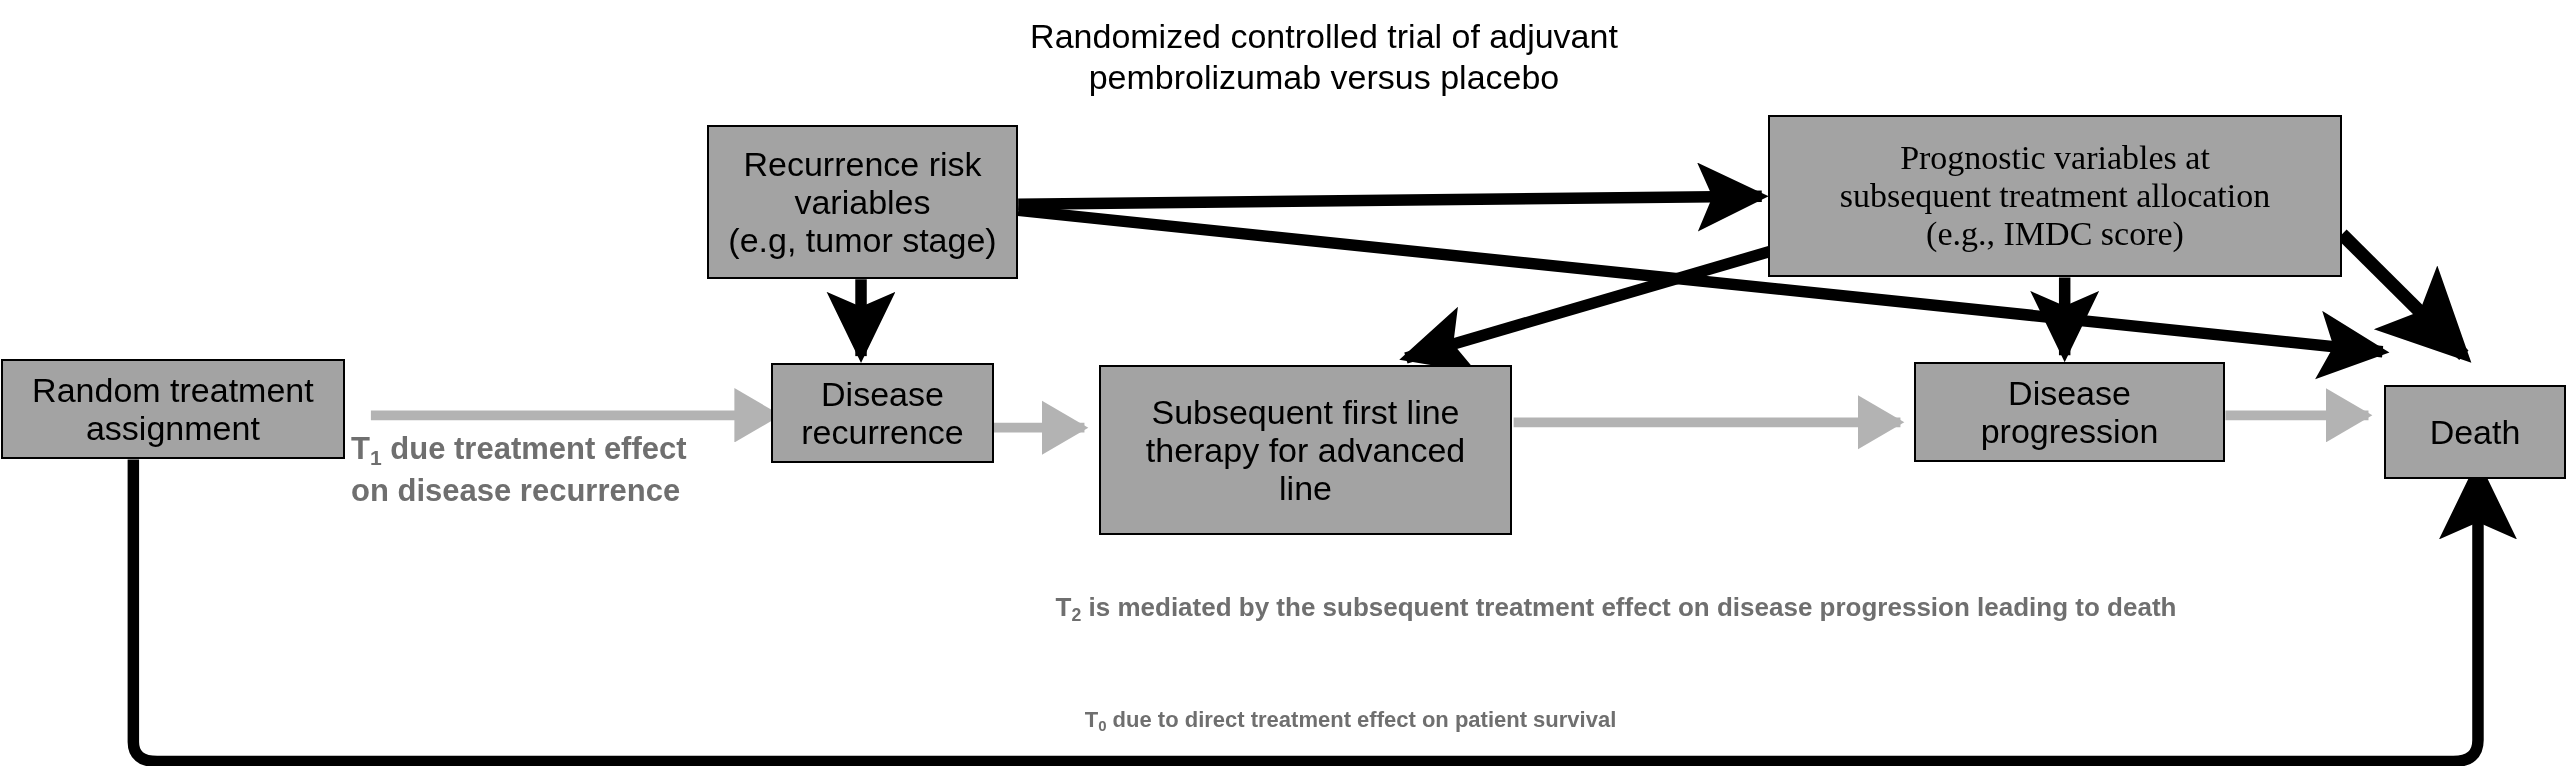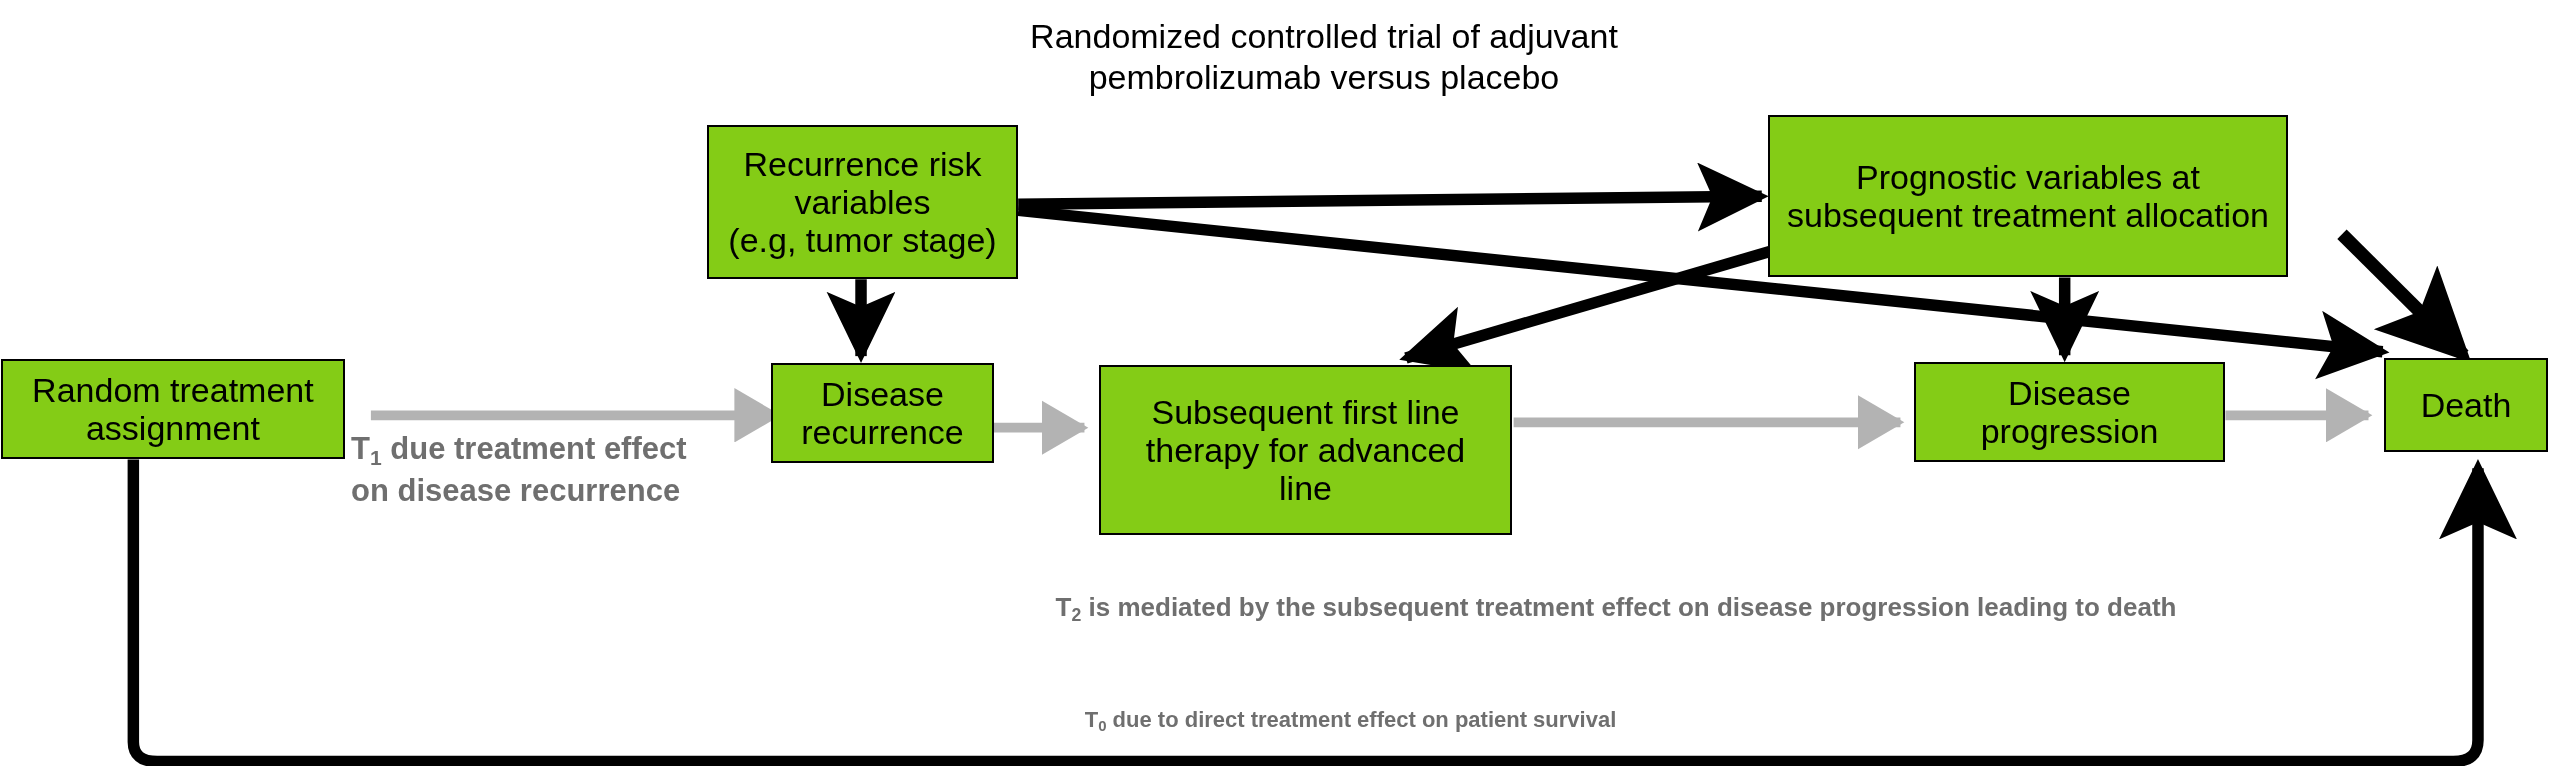--- a/index.html
+++ b/index.html
@@ -1,19 +1,19 @@
 <!DOCTYPE html>
 <html style="font-size:14px"><head>
 <meta charset="utf-8">
 <style>
   html,body{margin:0;padding:0;background:#ffffff;}
   body{font-family:"Liberation Sans", sans-serif;}
   #stage{position:relative;width:2576px;height:767px;background:#fff;overflow:hidden;}
   #wires{position:absolute;left:0;top:0;width:2576px;height:767px;}
-  .node{position:absolute;box-sizing:border-box;border:2.6px solid #000;background:#84cc16;
+  .node{position:absolute;box-sizing:border-box;border:2.6px solid #000;background:#a3a3a3;
         display:flex;align-items:center;justify-content:center;text-align:center;
         color:#000;line-height:1.12;}
   .node span{display:block;padding:0 5.3px;}
   .title{position:absolute;text-align:center;color:#000;line-height:1.2;}
   .cap{position:absolute;color:#6f6f6f;font-weight:bold;line-height:1.25;}
   .cap sub{font-size:0.68em;vertical-align:-0.30em;font-weight:bold;}
   .ctr{text-align:center;}
 </style>
 </head>
 <body>
@@ -86,35 +86,36 @@
   </div>
 
   <div class="node" style="left:1099px;top:365px;width:413px;height:170px;font-size:34px;">
     <span>
       <span>Subsequent first line</span>
       <span>therapy for advanced</span>
       <span>line</span>
     </span>
   </div>
 
-  <div class="node" style="left:1768px;top:115px;width:520px;height:162px;font-size:34px;">
+  <div class="node" style="left:1768px;top:115px;width:574px;height:162px;font-size:34px;font-family:Liberation Serif, serif;">
     <span>
       <span>Prognostic variables at</span>
       <span>subsequent treatment allocation</span>
+      <span>(e.g., IMDC score)</span>
     </span>
   </div>
 
   <div class="node" style="left:1914px;top:362px;width:311px;height:100px;font-size:34px;">
     <span>
       <span>Disease</span>
       <span>progression</span>
     </span>
   </div>
 
-  <div class="node" style="left:2384px;top:358px;width:164px;height:94px;font-size:34px;">
+  <div class="node" style="left:2384px;top:385px;width:182px;height:94px;font-size:34px;">
     <span>
       <span>Death</span>
     </span>
   </div>
 
   <div class="cap" style="left:343px;top:430px;width:424px;font-size:31px;margin-left:8px;">
     <div>
       <span>T</span><sub>1</sub><span> due treatment effect</span>
     </div>
     <div>on disease recurrence</div>

